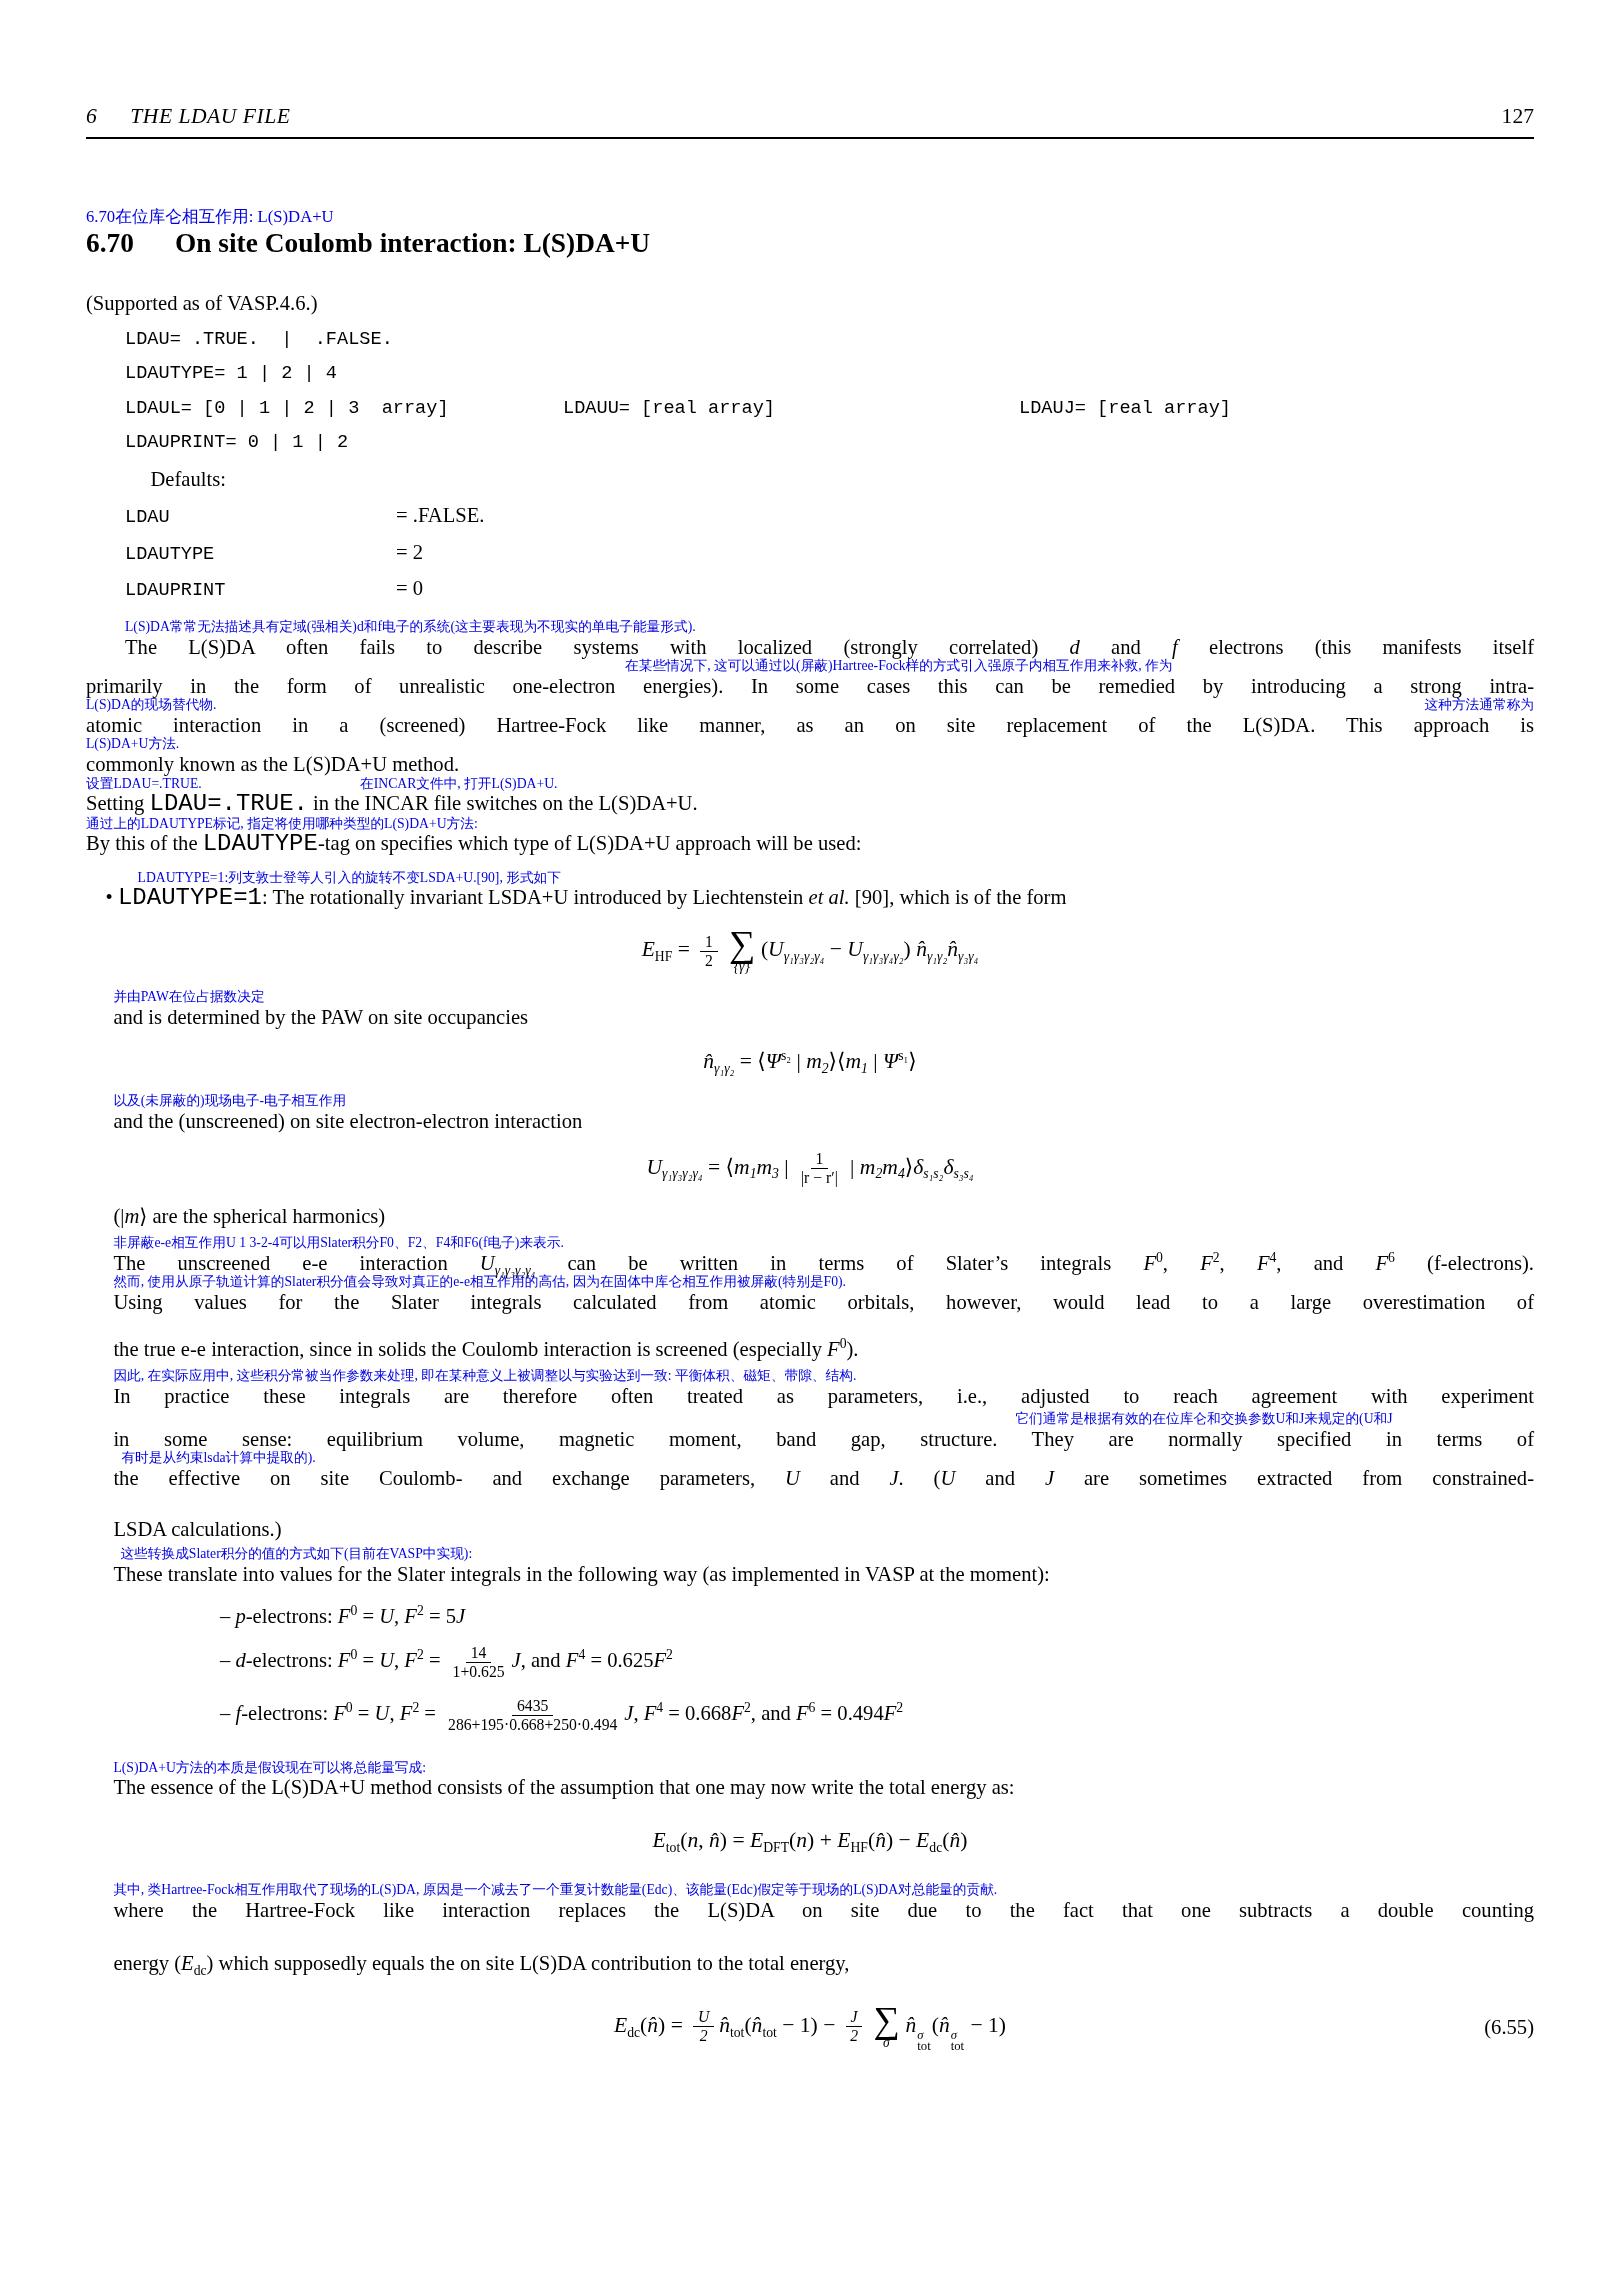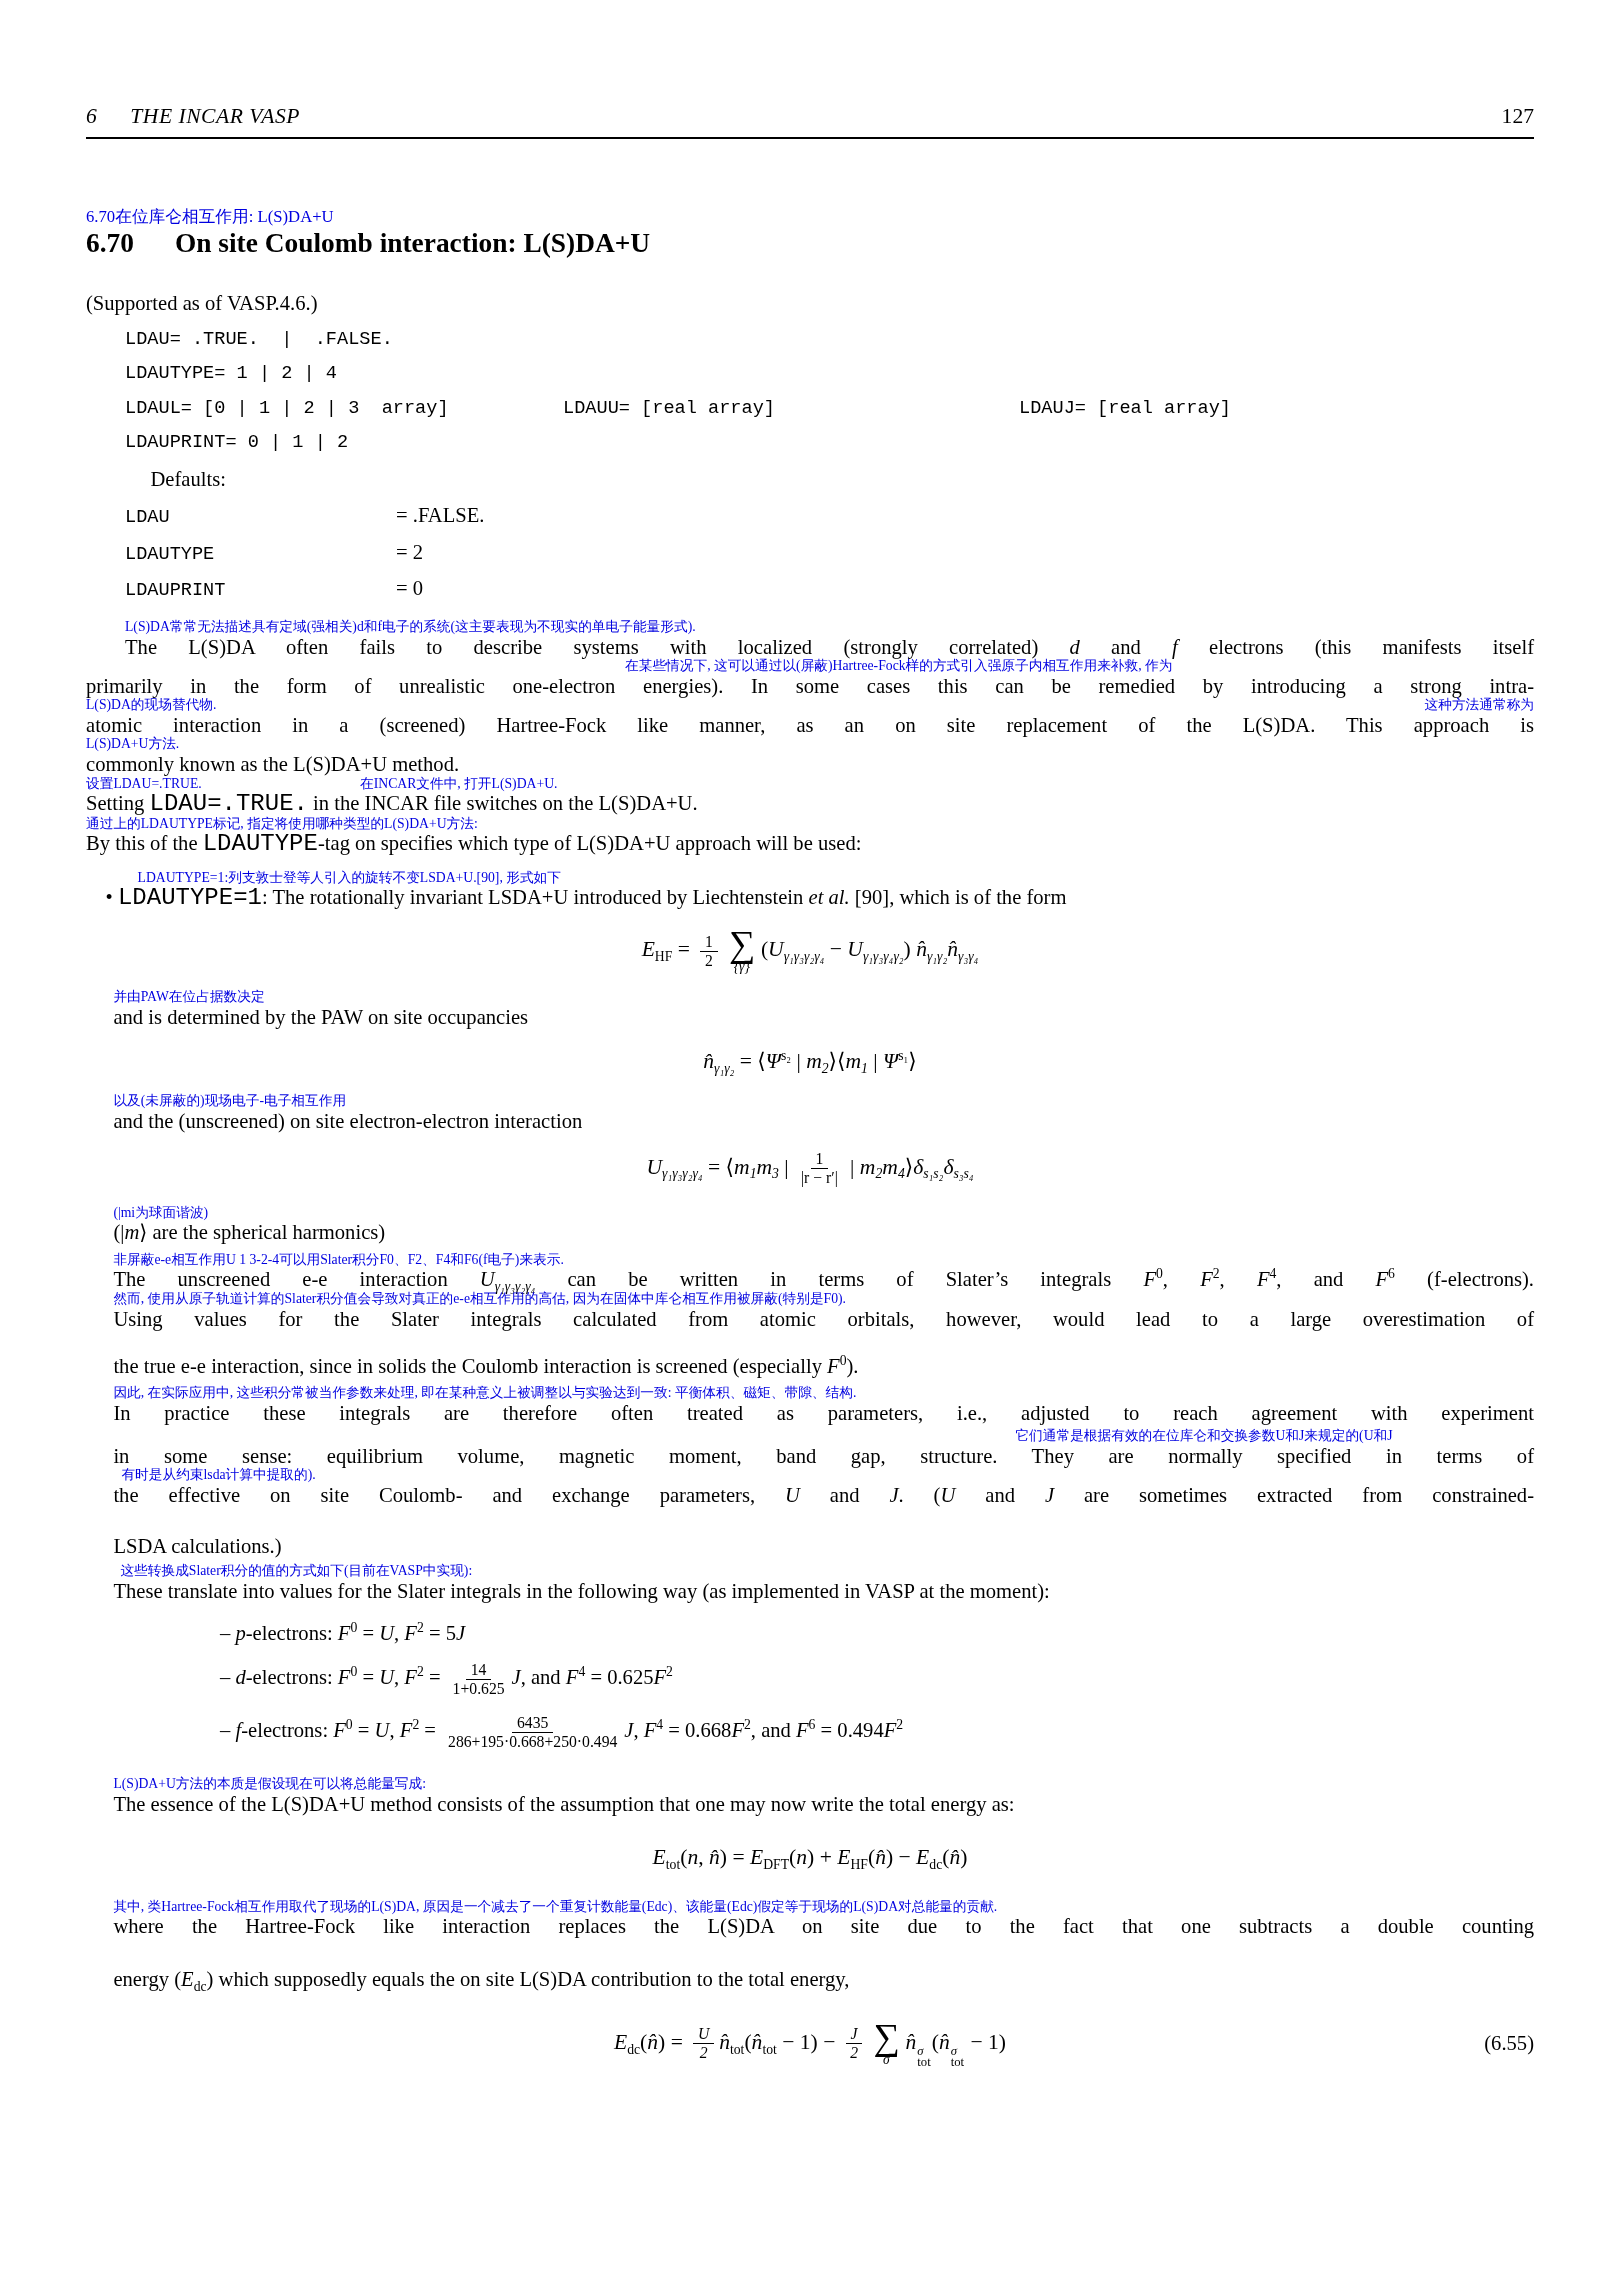--- a/index.html
+++ b/index.html
@@ -62,21 +62,21 @@
   .ss .ssup{display:block;font-style:italic;}
   .ss .ssub{display:block;font-style:normal;}
 </style>
 </head>
 <body>
 
 <div class="page">
 
   <div class="hdr">
     <div class="hdr-left">
-      <span class="secno">6</span><span>THE INCAR VASP</span>
+      <span class="secno">6</span><span>THE LDAU FILE</span>
     </div>
     <div class="hdr-right">127</div>
   </div>
   <hr class="rule">
 
   <div class="content">
 
     <div class="cn section-cn">6.70在位库仑相互作用: L(S)DA+U</div>
     <h1>
       <span class="num">6.70</span><span>On site Coulomb interaction: L(S)DA+U</span>
@@ -176,23 +176,20 @@
           </div>
           <div class="enrow"><span class="rm">and the (unscreened) on site electron-electron interaction</span></div>
         </div>
         <div class="eqblock" style="margin-top: 17.6px; margin-bottom: 17.6px;">
           <span><span class="it">U</span><span class="sub">γ₁γ₃γ₂γ₄</span><span class="rm"> = ⟨</span><span class="it">m</span><span class="sub">1</span><span class="it">m</span><span class="sub">3</span><span class="rm"> | </span><span class="frac">
               <span class="num">1</span>
               <span class="den">|r − r′|</span>
             </span><span class="rm"> | </span><span class="it">m</span><span class="sub">2</span><span class="it">m</span><span class="sub">4</span><span class="rm">⟩</span><span class="it">δ</span><span class="sub">s₁s₂</span><span class="it">δ</span><span class="sub">s₃s₄</span></span>
         </div>
         <div class="linepair" style="margin-left: 27.4px;">
-          <div class="cnrow">
-            <span class="seg" style="left: 0px;">(|mi为球面谐波)</span>
-          </div>
           <div class="enrow"><span class="rm">(|</span><span class="it">m</span><span class="rm">⟩ are the spherical harmonics)</span></div>
         </div>
         <div style="height: 7.8px;"></div>
         <div class="linepair" style="margin-left: 27.4px;">
           <div class="cnrow">
             <span class="seg" style="left: 0px;">非屏蔽e-e相互作用U 1 3-2-4可以用Slater积分F0、F2、F4和F6(f电子)来表示.</span>
           </div>
           <div class="enrow j"><span class="rm">The unscreened e-e interaction </span><span class="it">U</span><span class="sub">γ₁γ₃γ₂γ₄</span><span class="rm"> can be written in terms of Slater’s integrals </span><span class="it">F</span><span class="sup">0</span><span class="rm">, </span><span class="it">F</span><span class="sup">2</span><span class="rm">, </span><span class="it">F</span><span class="sup">4</span><span class="rm">, and </span><span class="it">F</span><span class="sup">6</span><span class="rm"> (f-electrons).</span></div>
         </div>
         <div class="linepair" style="margin-left: 27.4px;">

